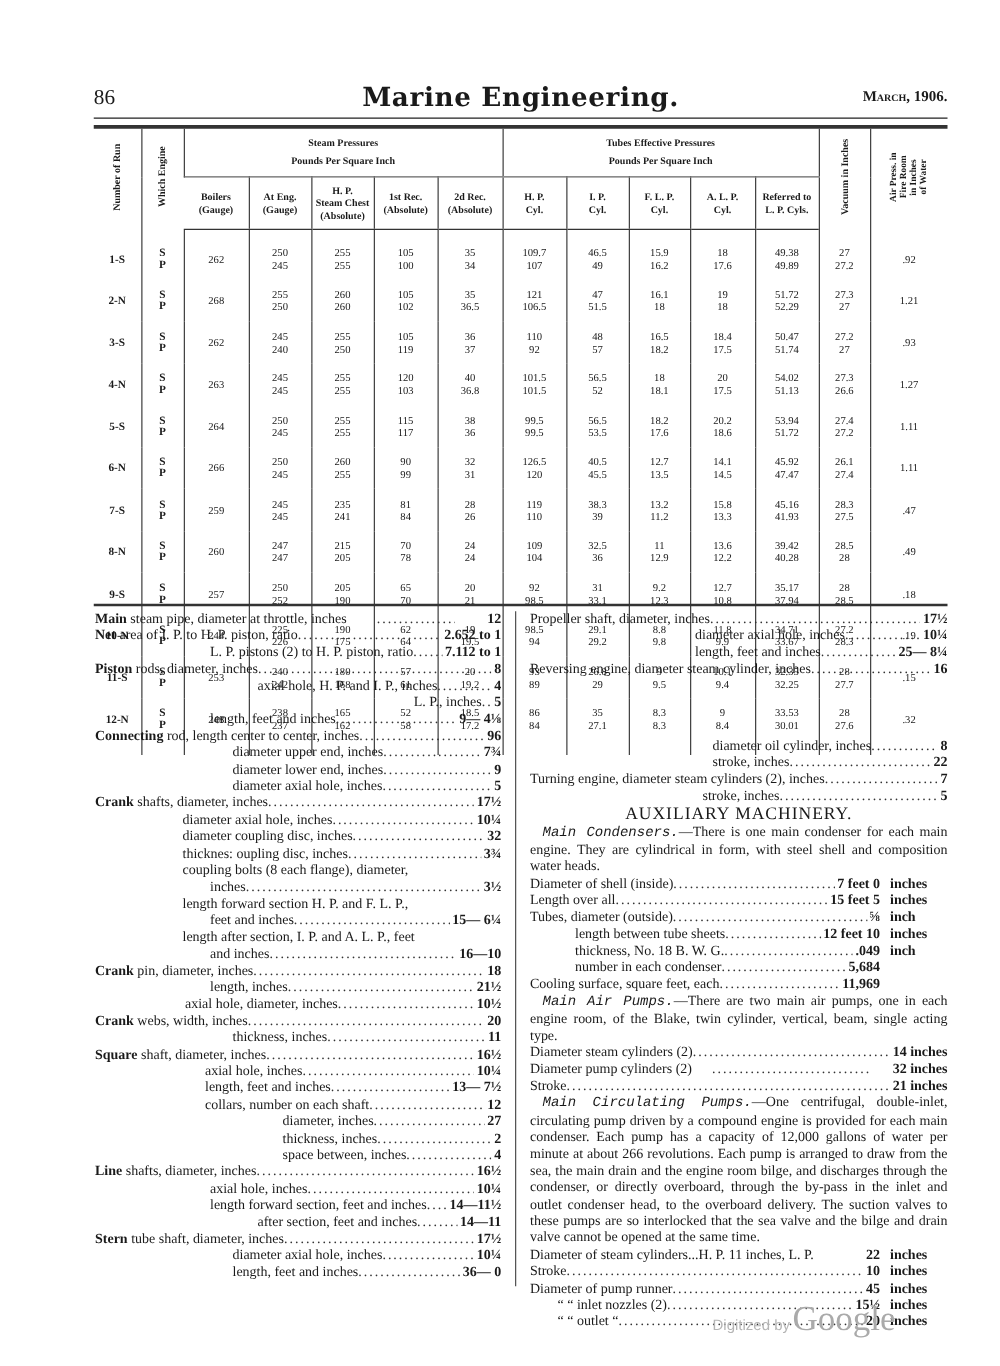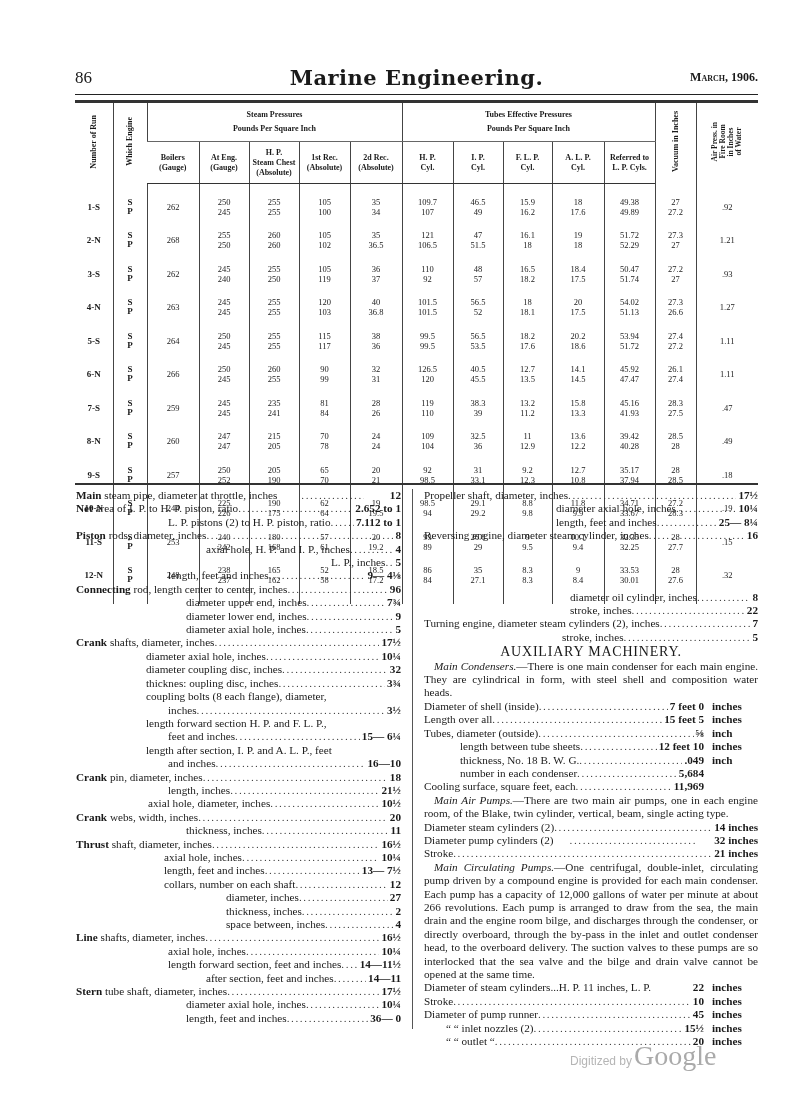--- a/index.html
+++ b/index.html
@@ -36,21 +36,21 @@
   .col-divider { position: absolute; left: 412px; top: 489px; width: 1px; height: 540px; background: #555; }
   .spec { display: flex; align-items: baseline; white-space: nowrap; }
   .spec .lbl { flex: 0 0 auto; }
   .spec .lbl b { font-weight: bold; }
   .spec .dots { flex: 1 1 auto; overflow: hidden; letter-spacing: 1.6px; color: #333; }
   .spec .dots::before { content: "........................................................................................................................................................"; }
   .spec .val { flex: 0 0 auto; text-align: right; font-weight: bold; padding-left: 2px; }
   .spec .unit { flex: 0 0 46px; text-align: left; padding-left: 8px; font-weight: bold; }
   .section-title { text-align: center; font-size: 14px; letter-spacing: 0.8px; margin: 1px 0; }
   .para { text-align: justify; text-indent: 10px; font-size: 11.2px; line-height: 13.4px; }
-  .para i { font-style: italic; }
+  .para i { font-style: italic; font-family: Liberation Mono, monospace; }
   .watermark { position: absolute; left: 570px; top: 1040px; color: #b5b5b5; font-family: "Liberation Sans", sans-serif; font-size: 12px; }
   .watermark .g { font-family: "Liberation Serif", serif; font-size: 28px; color: #aaa; margin-left: 2px; }
 </style>
 </head>
 <body>
 
 <div class="header">
   <span class="page-num">86</span>
   <div class="mag-title">Marine Engineering.</div>
   <span class="issue-date">March, 1906.</span>
@@ -1118,21 +1118,21 @@
       <span class="lbl"><b>Crank</b><span> webs, width, inches</span></span>
       <span class="dots"></span>
       <span class="val">20</span>
     </div>
     <div class="spec" style="padding-left: 110px;">
       <span class="lbl"><span>thickness, inches</span></span>
       <span class="dots"></span>
       <span class="val">11</span>
     </div>
     <div class="spec" style="padding-left: 0px;">
-      <span class="lbl"><b>Thrust</b><span> shaft, diameter, inches</span></span>
+      <span class="lbl"><b>Square</b><span> shaft, diameter, inches</span></span>
       <span class="dots"></span>
       <span class="val">16½</span>
     </div>
     <div class="spec" style="padding-left: 88px;">
       <span class="lbl"><span>axial hole, inches</span></span>
       <span class="dots"></span>
       <span class="val">10¼</span>
     </div>
     <div class="spec" style="padding-left: 88px;">
       <span class="lbl"><span>length, feet and inches</span></span>

